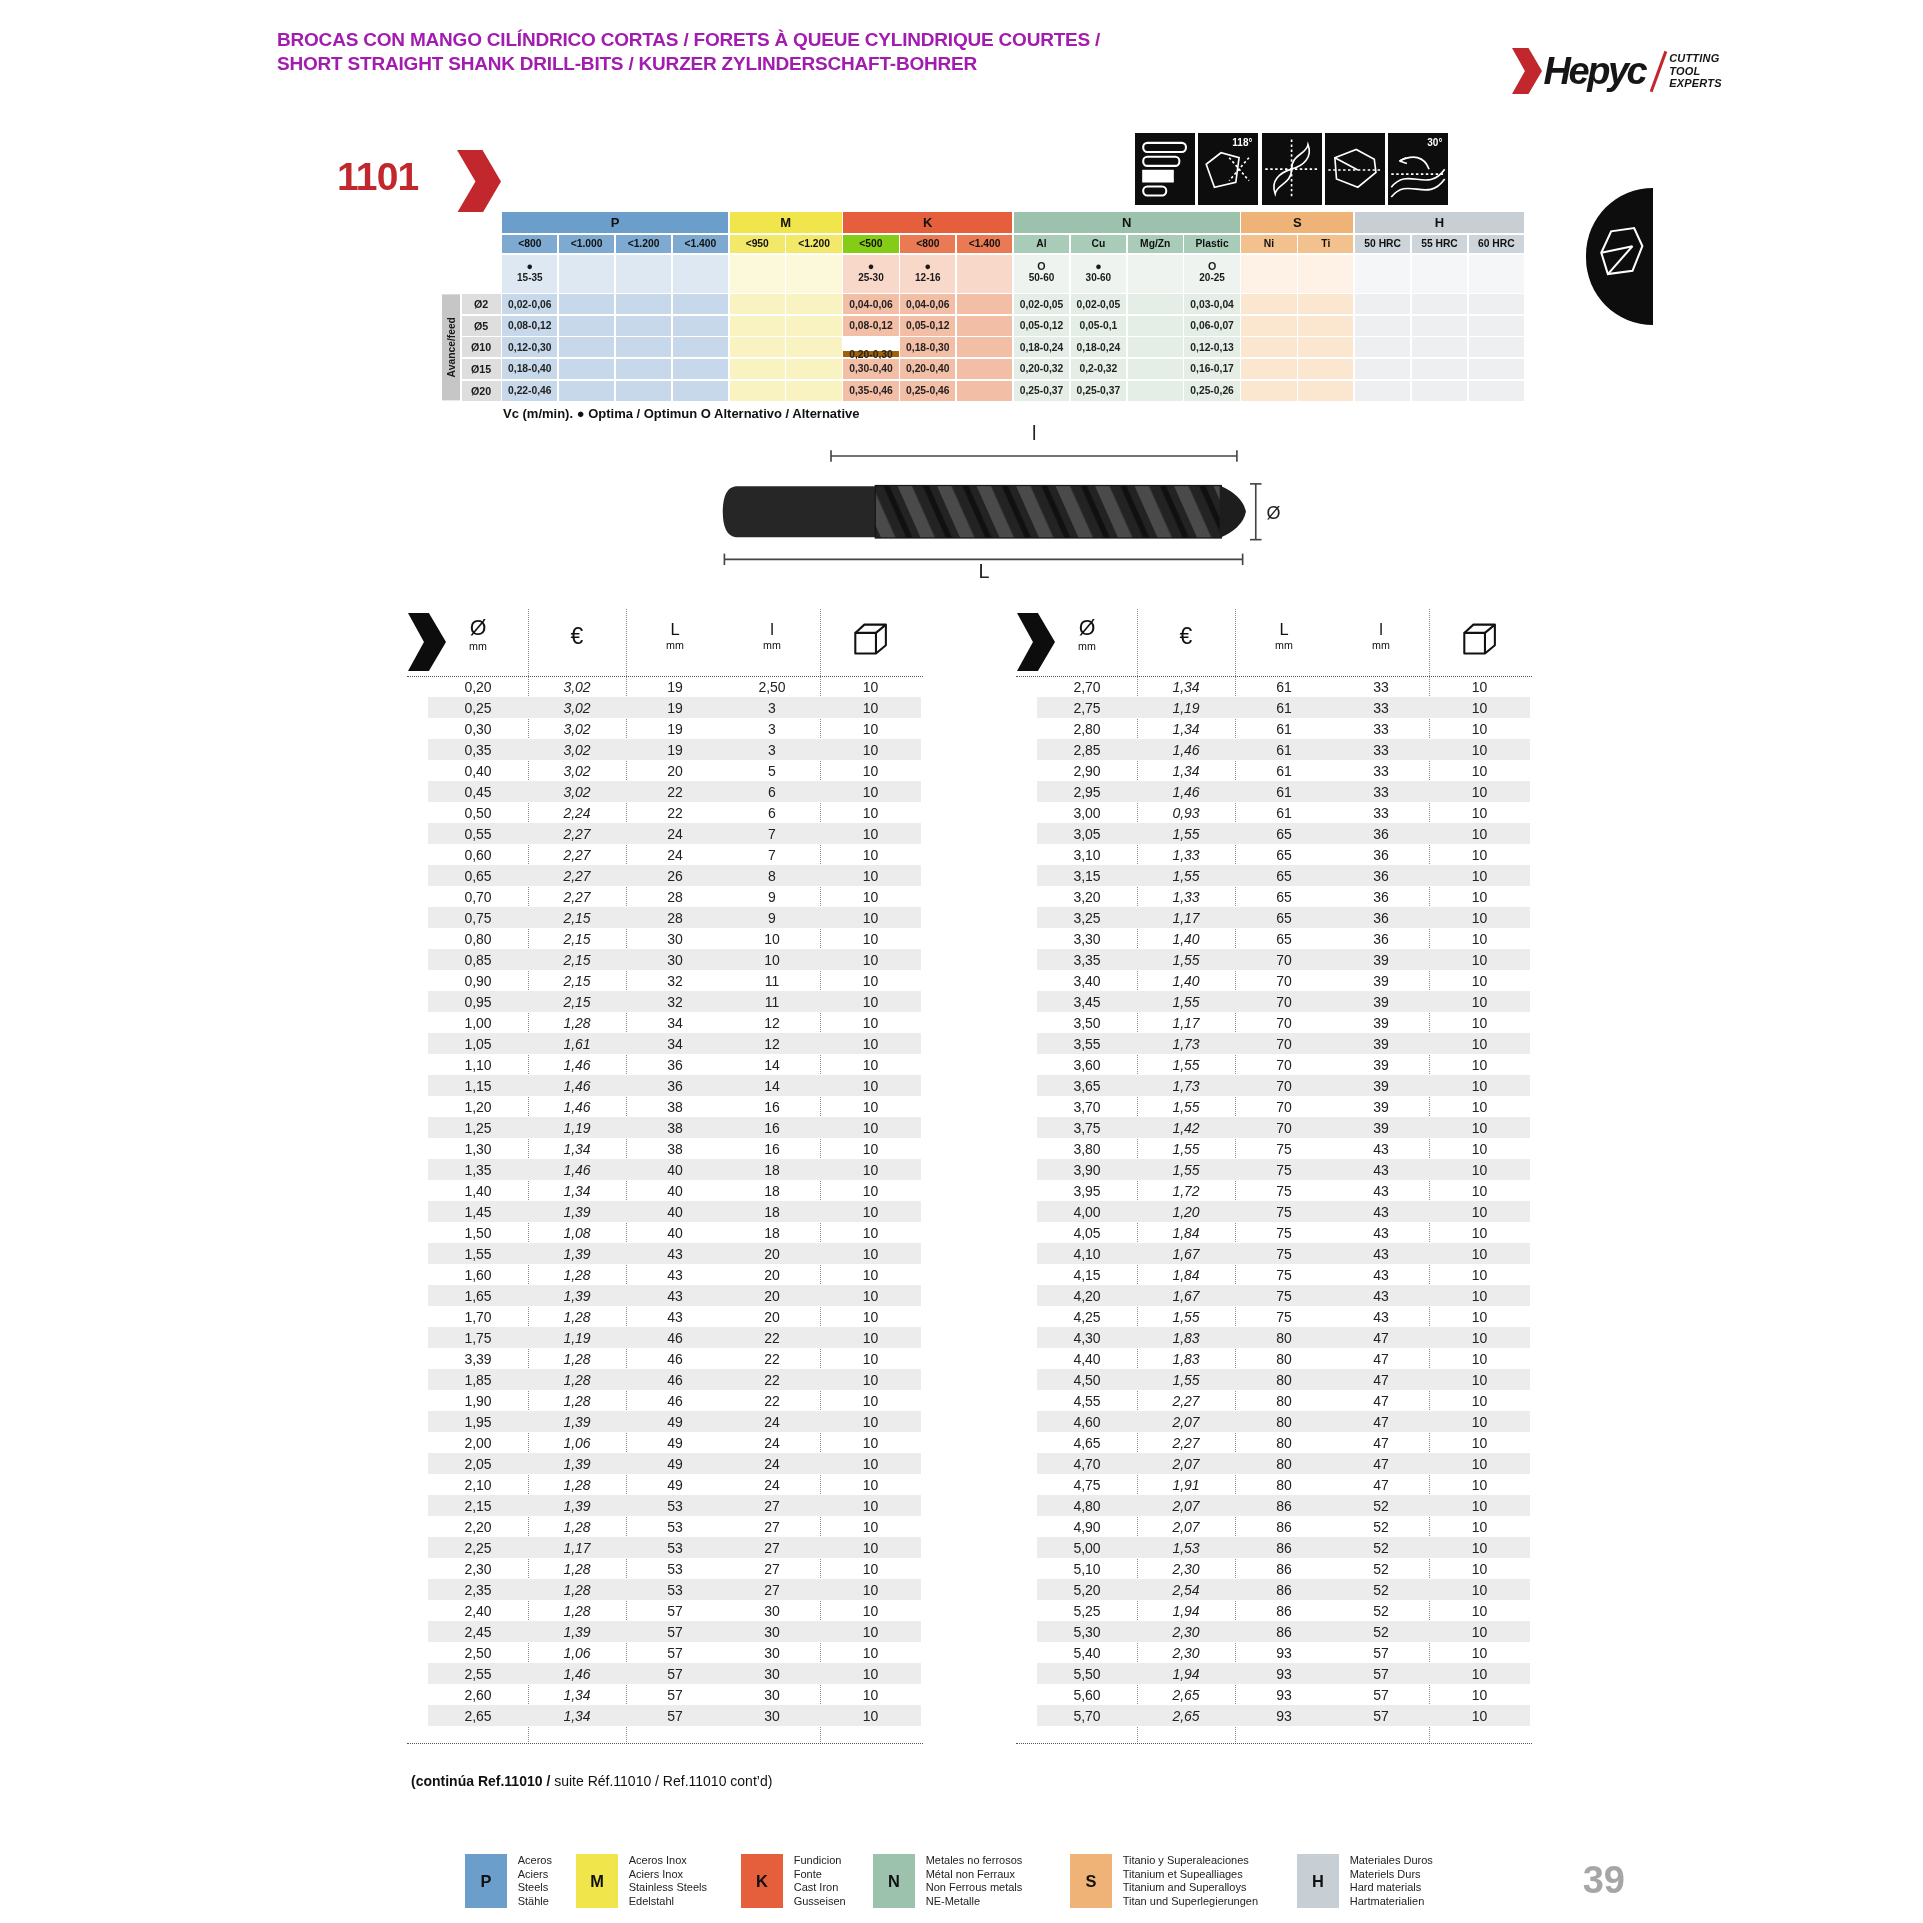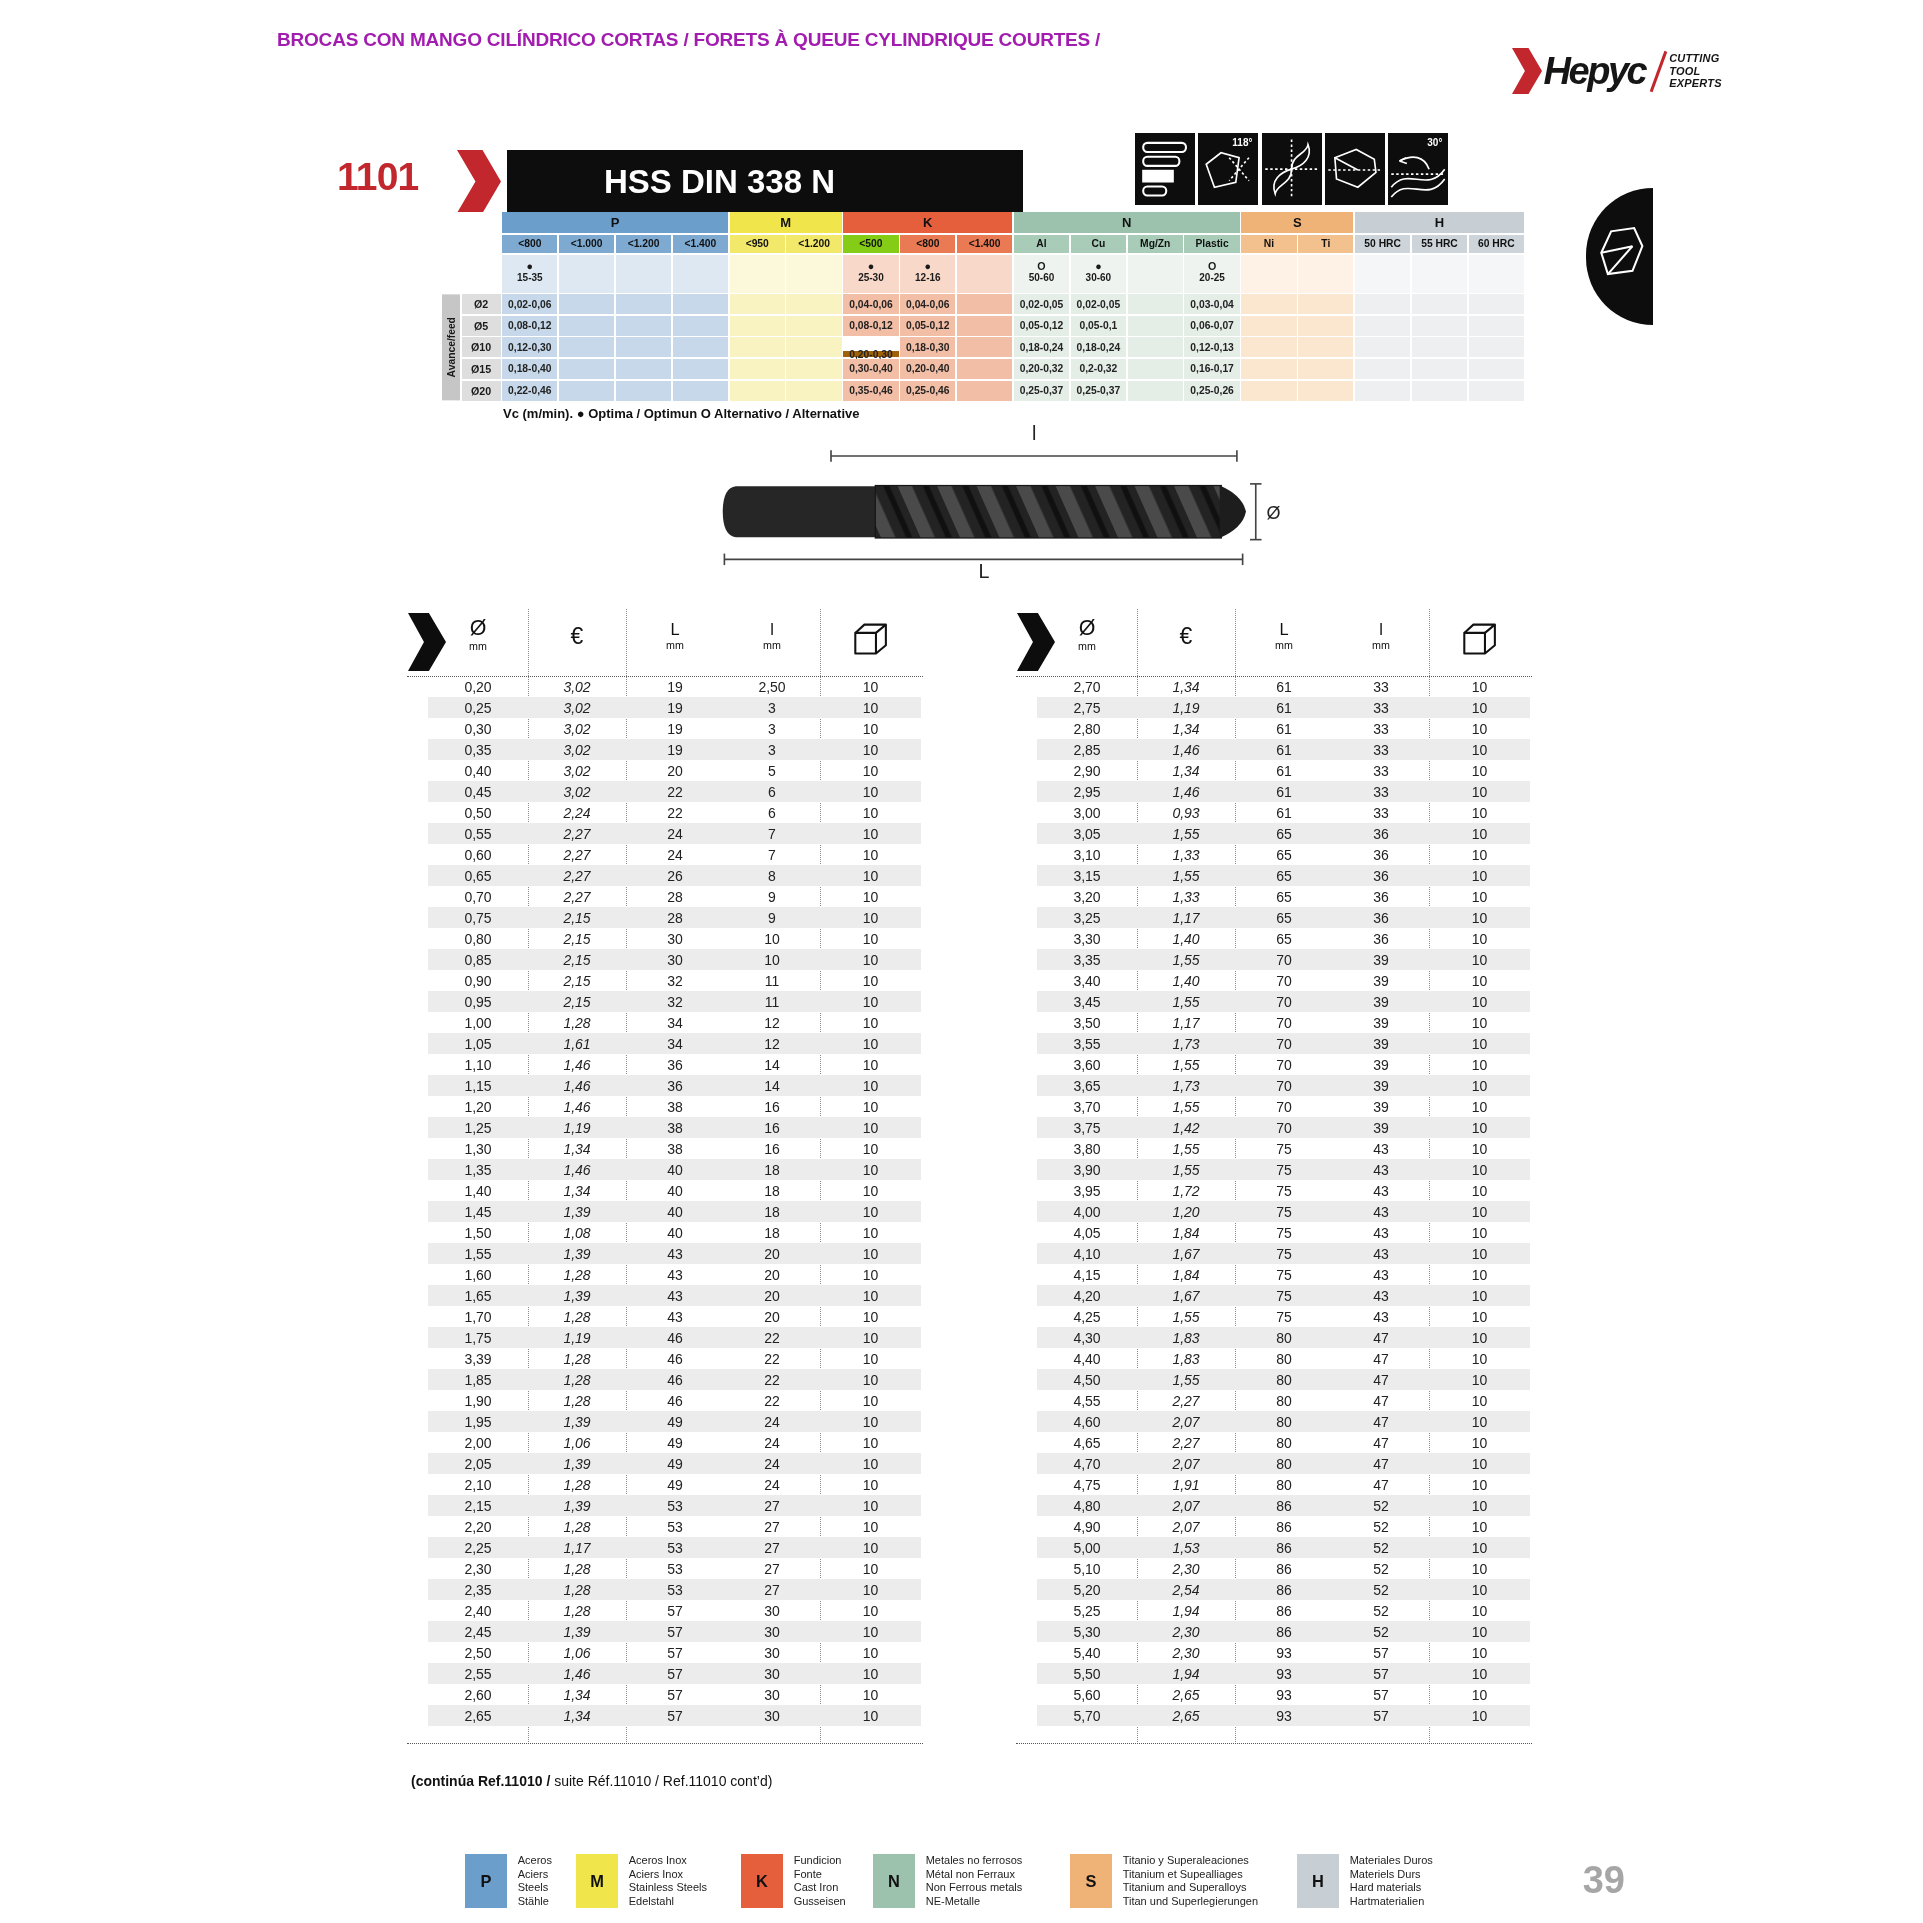--- a/index.html
+++ b/index.html
@@ -87,36 +87,36 @@
   .pageno{position:absolute;left:1551px;top:1859px;width:74px;text-align:right;
        font-size:38px;font-weight:bold;color:#a6a6a6;}
 </style>
 </head>
 <body>
 
 <div class="page">
 
   <div class="title">
     <div>BROCAS CON MANGO CILÍNDRICO CORTAS / FORETS À QUEUE CYLINDRIQUE COURTES /</div>
+    <div>SHORT STRAIGHT SHANK DRILL-BITS / KURZER ZYLINDERSCHAFT-BOHRER</div>
   </div>
 
   <div class="logo">
     <div class="chev"></div>
     <div class="brand">Hepyc</div>
     <div class="slash"></div>
     <div class="tag">
       <div>CUTTING</div>
       <div>TOOL</div>
       <div>EXPERTS</div>
     </div>
   </div>
 
   <div class="ref">1101</div>
   <div class="ref-chev"></div>
-  <div class="banner">HSS DIN 338 N</div>
 
   <div class="icons">
     <div class="ibox">
       <svg viewBox="0 0 73 88" fill="none" stroke="#fff" stroke-width="2.5">
         <rect x="10" y="12" width="52" height="11" rx="5"></rect>
         <rect x="10" y="29" width="44" height="11" rx="5"></rect>
         <rect x="10" y="46" width="36" height="13" fill="#fff"></rect>
         <rect x="10" y="65" width="28" height="11" rx="5"></rect>
       </svg>
     </div>

